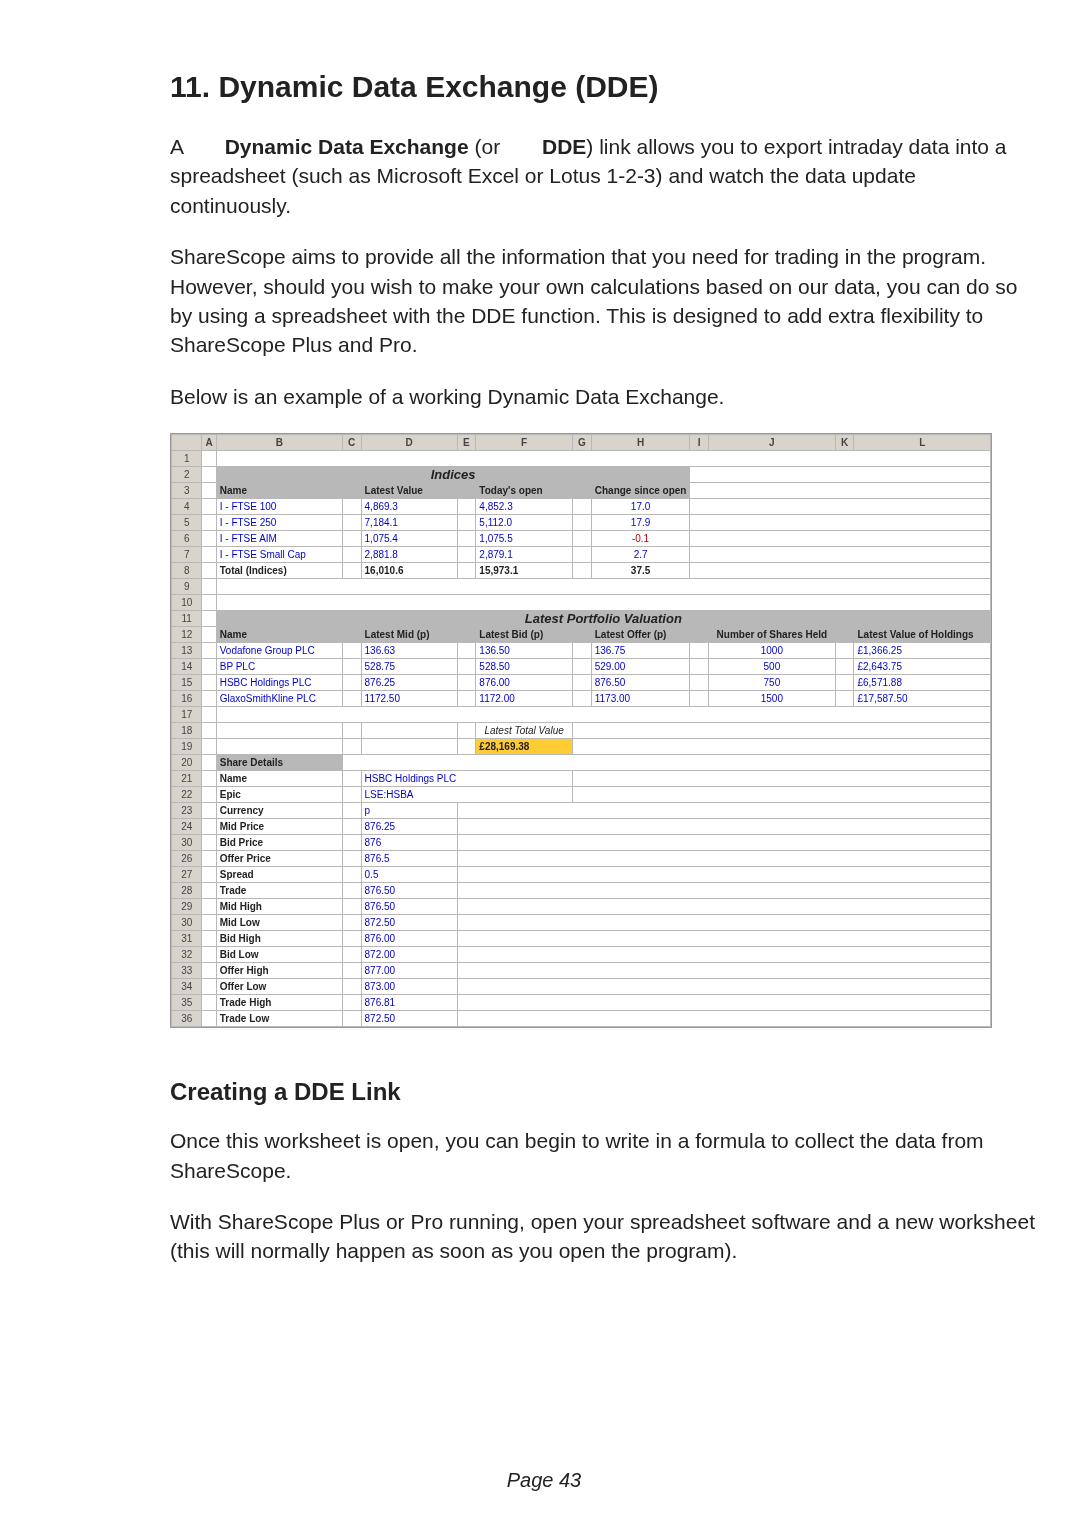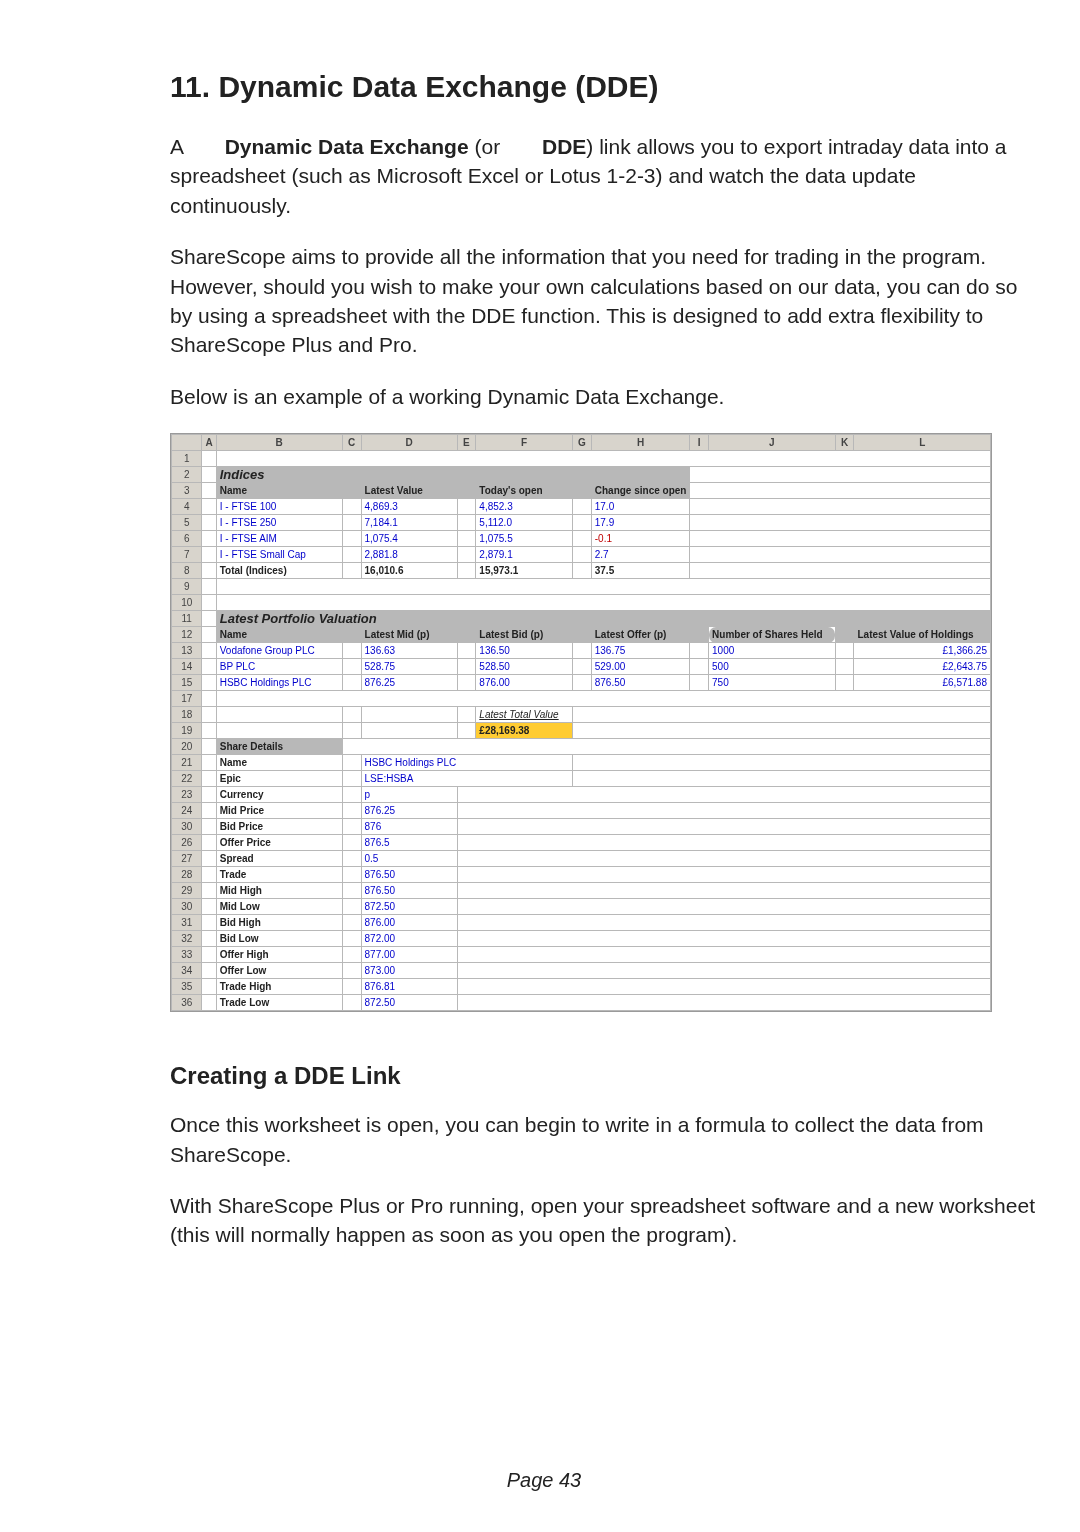--- a/index.html
+++ b/index.html
@@ -8,30 +8,30 @@
   p{font-size:21px;line-height:1.4;margin:0 0 22px 0;}
   h2{font-size:24px;font-weight:bold;margin:50px 0 20px 0;}
   .footer{position:absolute;bottom:40px;left:8px;right:0;text-align:center;font-style:italic;font-size:20px;}
   .b{font-weight:bold;margin-left:36px;}
   
   .sheet{border:1px solid #9a9a9a;font-family:Arial,Helvetica,sans-serif;font-size:10px;background:#fff;margin:20px 0 10px 0;width:820px;}
   .sheet table{border-collapse:collapse;width:100%;}
   .sheet td,.sheet th{border:1px solid #b8b8b8;padding:1px 3px;height:13px;line-height:13px;white-space:nowrap;overflow:hidden;}
   .rowhdr{background:#d8d4cc;text-align:center;width:24px;color:#444;}
   .colhdr{background:#d8d4cc;text-align:center;color:#444;height:14px;}
-  .title-bar{background:#b8b8b8;font-weight:bold;font-style:italic;text-align:left;font-size:13px;}
+  .title-bar{background:#b8b8b8;font-weight:bold;font-style:italic;text-align:center;font-size:13px;}
   .hdr{background:#b8b8b8;font-weight:bold;}
   .bold{font-weight:bold;}
   .neg{color:#c00000;}
   .link{color:#0000cc;}
   .total-hl{background:#ffcc33;font-weight:bold;}
   .share-det{background:#b8b8b8;font-weight:bold;}
-  .center{border-radius:7px;}
-  .ital{font-style:italic;text-decoration:underline;}
-  .right{text-align:right;}
+  .center{text-align:center;}
+  .ital{font-style:italic;}
+  .right{}
   .wB{width:120px;} .wC{width:12px;} .wD{width:90px;} .wE{width:12px;} .wF{width:90px;} .wG{width:12px;} .wH{width:90px;} .wI{width:12px;} .wJ{width:120px;} .wK{width:12px;} .wL{width:130px;}
 </style>
 </head>
 <body>
 
 <div class="page">
   <h1>11. Dynamic Data Exchange (DDE)</h1>
 
   <p>
     <span>A </span><span class="b">Dynamic Data Exchange</span><span> (or </span><span class="b">DDE</span><span>) link allows you to export intraday data into a spreadsheet (such as Microsoft Excel or Lotus 1-2-3) and watch the data update continuously.</span>
@@ -210,20 +210,35 @@
             <td></td>
             <td class="link">876.00</td>
             <td></td>
             <td class="link">876.50</td>
             <td></td>
             <td class="link center">750</td>
             <td></td>
             <td class="link right">£6,571.88</td>
           </tr>
       <tr>
+            <td class="rowhdr">16</td>
+            <td></td>
+            <td class="link">GlaxoSmithKline PLC</td>
+            <td></td>
+            <td class="link">1172.50</td>
+            <td></td>
+            <td class="link">1172.00</td>
+            <td></td>
+            <td class="link">1173.00</td>
+            <td></td>
+            <td class="link center">1500</td>
+            <td></td>
+            <td class="link right">£17,587.50</td>
+          </tr>
+      <tr>
             <td class="rowhdr">17</td>
             <td></td>
             <td colspan="11"></td>
           </tr>
       <tr>
             <td class="rowhdr">18</td>
             <td></td>
             <td></td>
             <td></td>
             <td></td>

